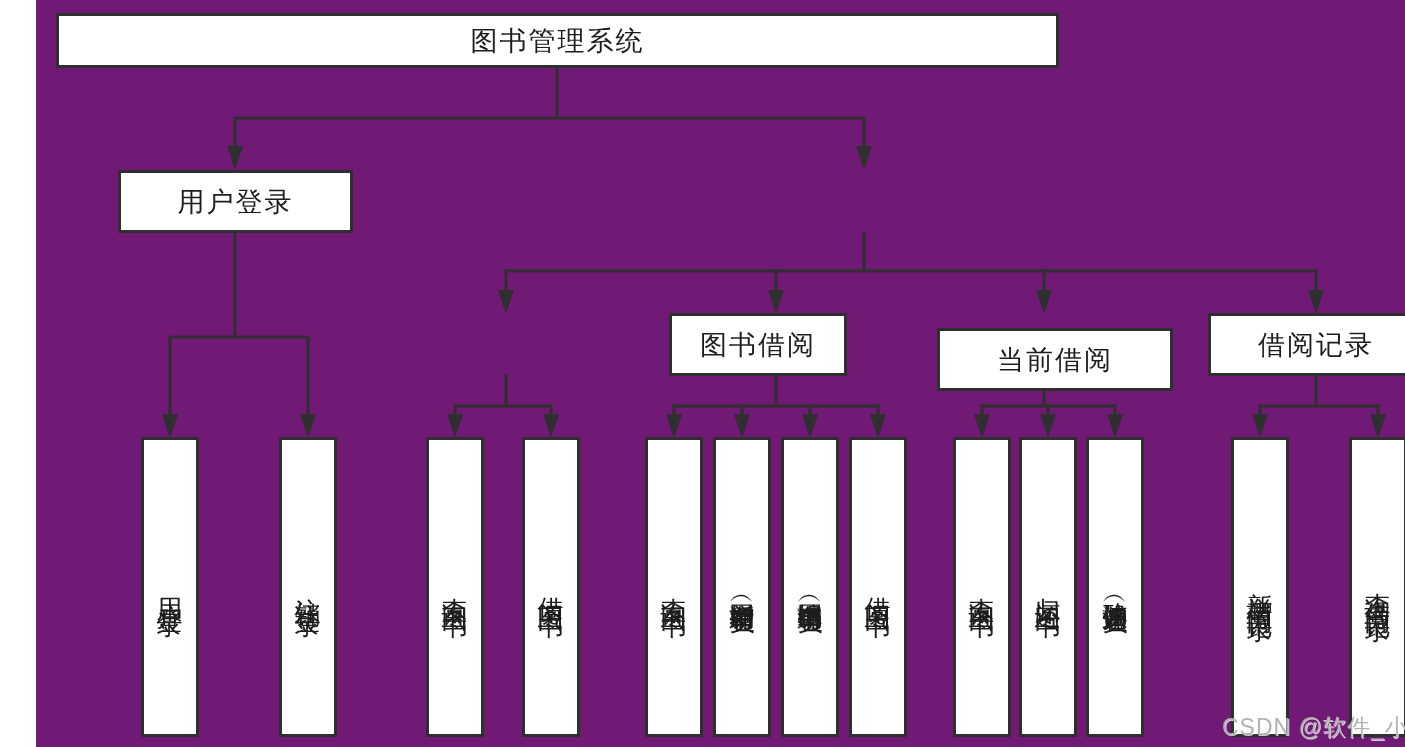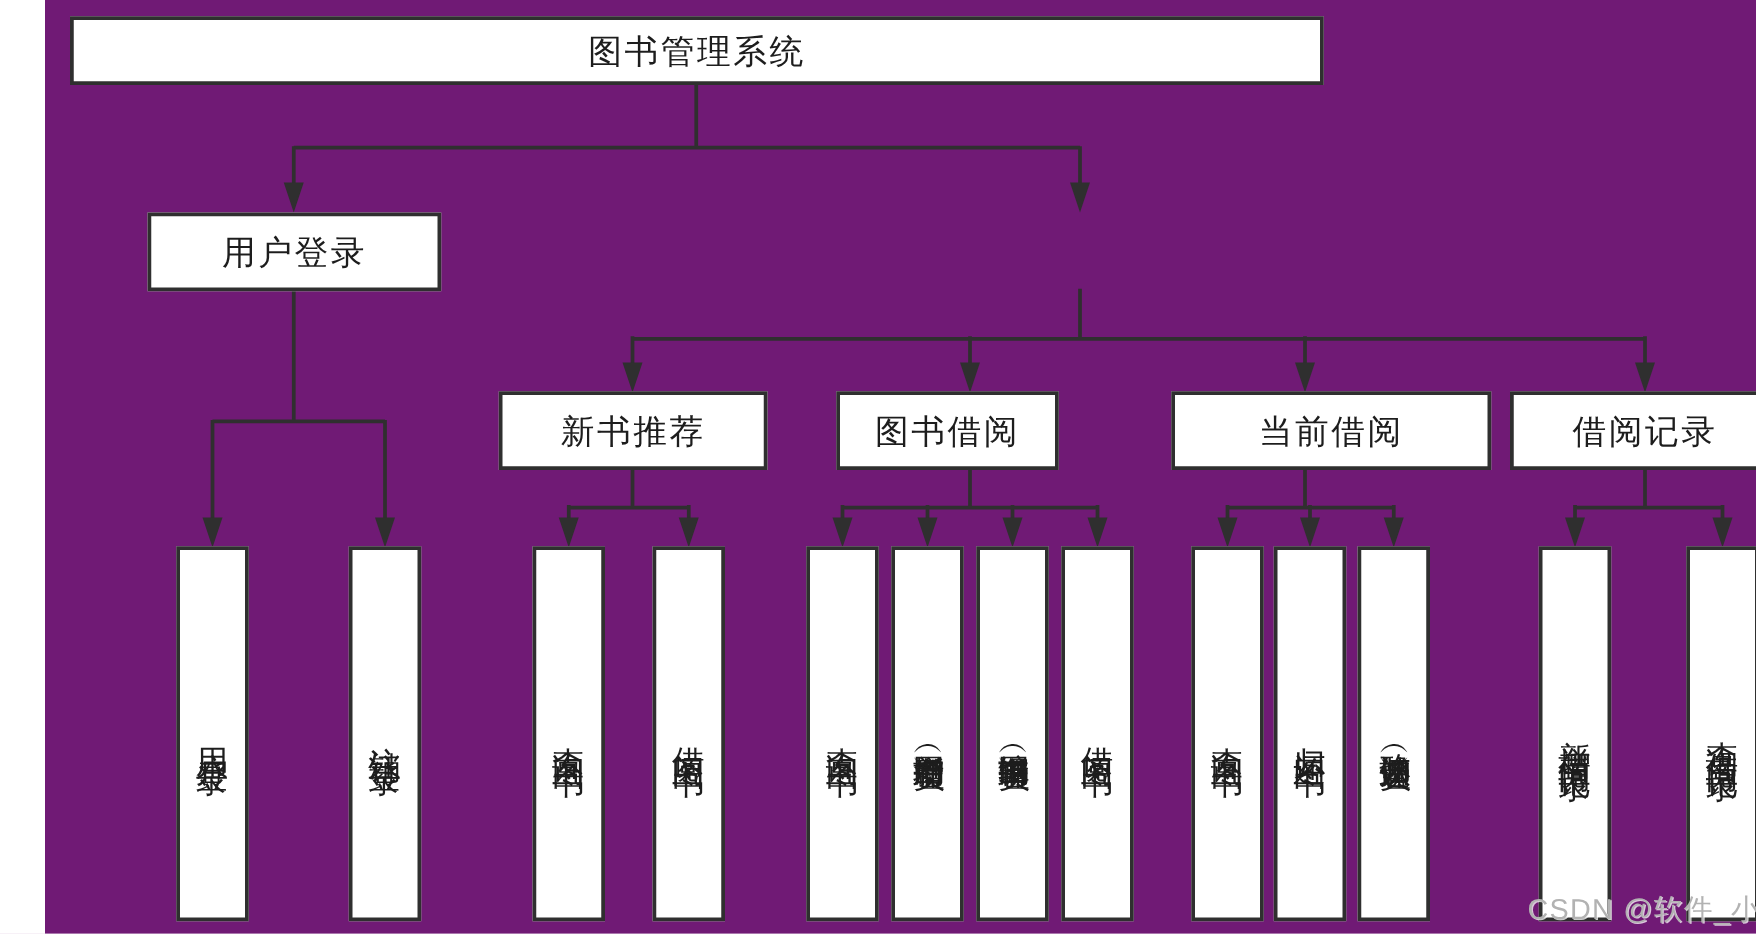--- a/index.html
+++ b/index.html
@@ -93,23 +93,22 @@
       <path d="M1280,374 V406 M1224,406 H1342 M1224,404 V420 M1342,404 V420"></path>
       <polygon points="1216,414 1232,414 1224,438" fill="#2f2f2f" stroke="none"></polygon>
       <polygon points="1334,414 1350,414 1342,438" fill="#2f2f2f" stroke="none"></polygon>
     </g>
   </svg>
 
   <div class="node h-node" style="left:20px;top:13px;width:1003px;height:55px">图书管理系统</div>
 
   <div class="node h-node" style="left:82px;top:170px;width:235px;height:63px">用户登录</div>
 
-  <div class="node h-node" style="left:363px;top:313px;width:215px;height:63px">新书推荐</div>
   <div class="node h-node" style="left:633px;top:313px;width:178px;height:63px">图书借阅</div>
-  <div class="node h-node" style="left:901px;top:313px;width:256px;height:63px">当前借阅</div>
+  <div class="node h-node" style="left:901px;top:328px;width:236px;height:63px">当前借阅</div>
   <div class="node h-node" style="left:1172px;top:313px;width:216px;height:63px">借阅记录</div>
 
   <div class="node leaf" style="left:105px;top:437px;width:58px;height:300px">
     <span>用户登录</span>
   </div>
   <div class="node leaf" style="left:243px;top:437px;width:58px;height:300px">
     <span>注销登录</span>
   </div>
 
   <div class="node leaf" style="left:390px;top:437px;width:58px;height:300px">

